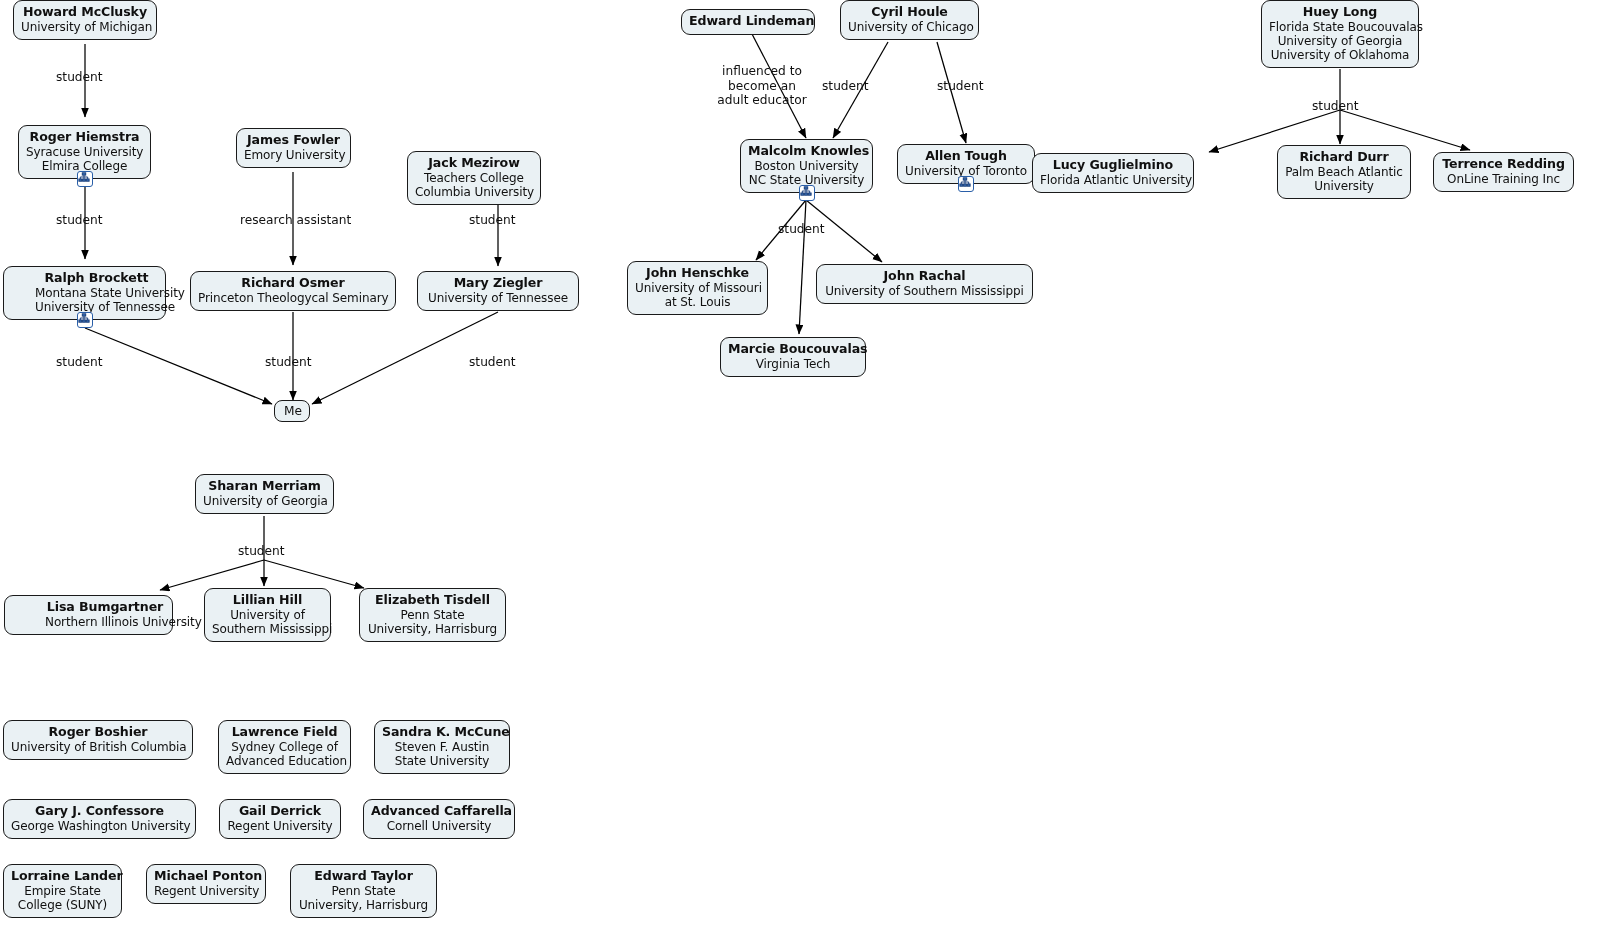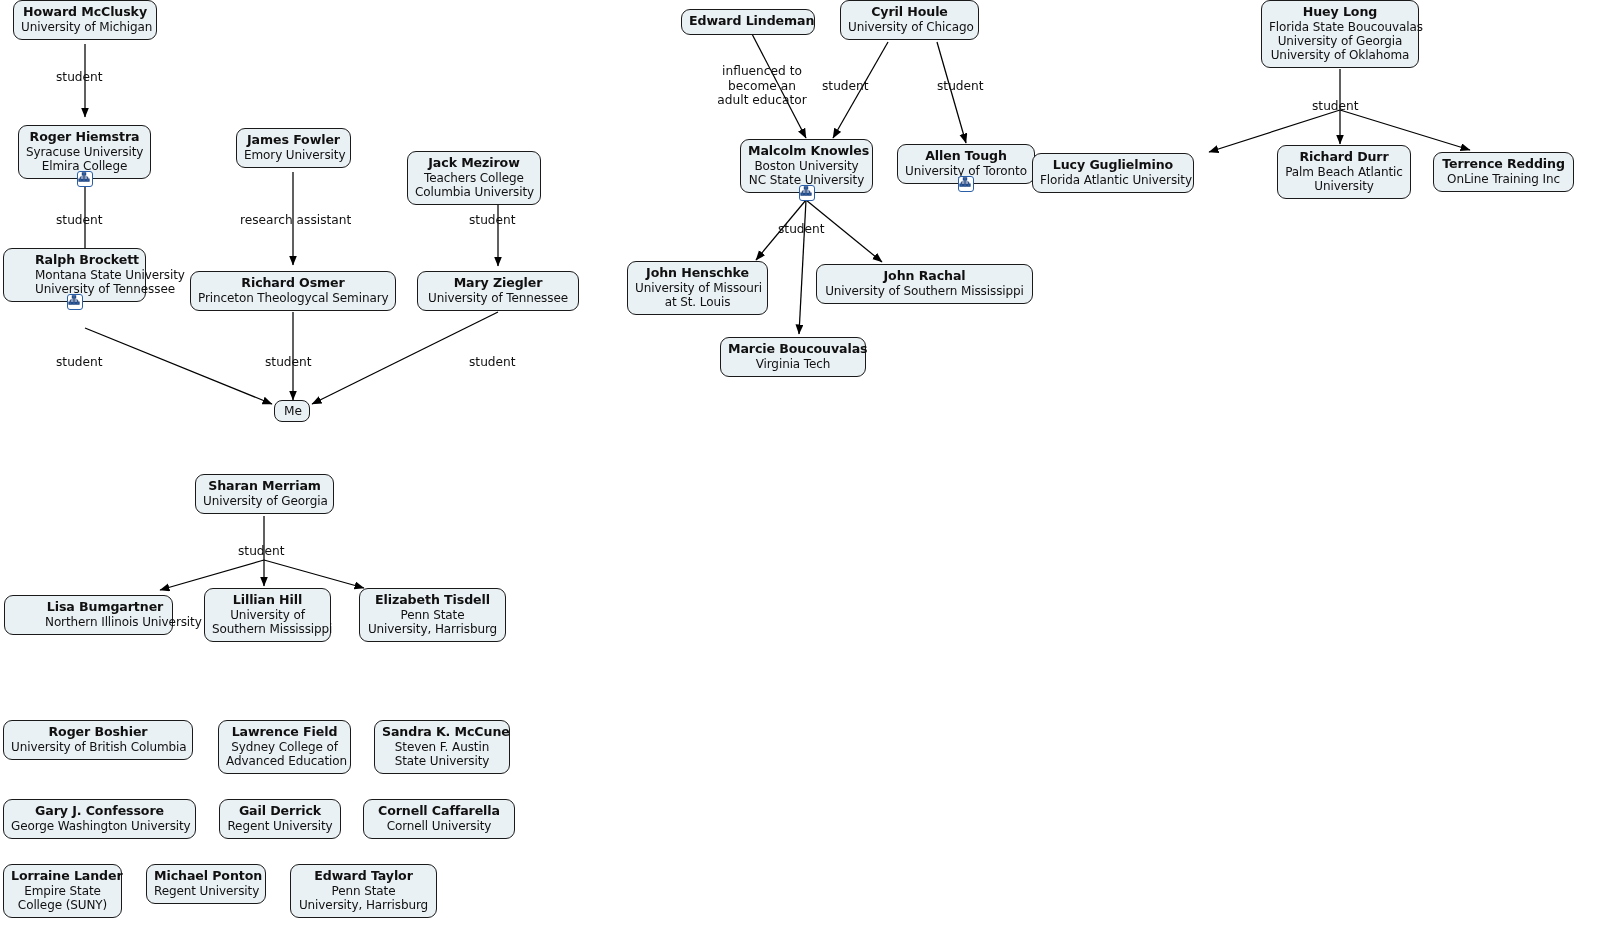--- a/index.html
+++ b/index.html
@@ -160,21 +160,21 @@
           <rect x="0.9" y="7" width="2.8" height="2.2" fill="#3a6fb5"></rect>
           <rect x="4.6" y="7" width="2.8" height="2.2" fill="#3a6fb5"></rect>
           <rect x="8.3" y="7" width="2.8" height="2.2" fill="#3a6fb5"></rect>
         </g>
       </svg>
     </span>
   </div>
 
   <div class="elabel" style="left:56px; top:213px;">student</div>
 
-  <div class="node" style="left:3px; top:248px; width:143px;padding-left:31px;">
+  <div class="node" style="left:3px; top:266px; width:163px;padding-left:31px;">
     <span class="nm">Ralph Brockett</span>
     <span class="aff">Montana State University</span>
     <span class="aff">University of Tennessee</span>
     <span class="badge">
       <svg width="12" height="12" viewBox="0 0 12 12">
         <g stroke="#1b3f7a" stroke-width="1" fill="none">
           <rect x="4.3" y="0.8" width="3.4" height="2.3" fill="#3a6fb5"></rect>
           <line x1="6" y1="3.1" x2="6" y2="5"></line>
           <line x1="2.3" y1="5" x2="9.7" y2="5"></line>
           <line x1="2.3" y1="5" x2="2.3" y2="7"></line>
@@ -370,21 +370,21 @@
     <span class="nm">Gary J. Confessore</span>
     <span class="aff">George Washington University</span>
   </div>
 
   <div class="node" style="left:219px; top:799px; width:122px;">
     <span class="nm">Gail Derrick</span>
     <span class="aff">Regent University</span>
   </div>
 
   <div class="node" style="left:363px; top:799px; width:152px;">
-    <span class="nm">Cornell Caffarella</span>
+    <span class="nm">Advanced Caffarella</span>
     <span class="aff">Cornell University</span>
   </div>
 
   <div class="node" style="left:3px; top:864px; width:119px;">
     <span class="nm">Lorraine Lander</span>
     <span class="aff">Empire State</span>
     <span class="aff">College (SUNY)</span>
   </div>
 
   <div class="node" style="left:146px; top:864px; width:120px;">

